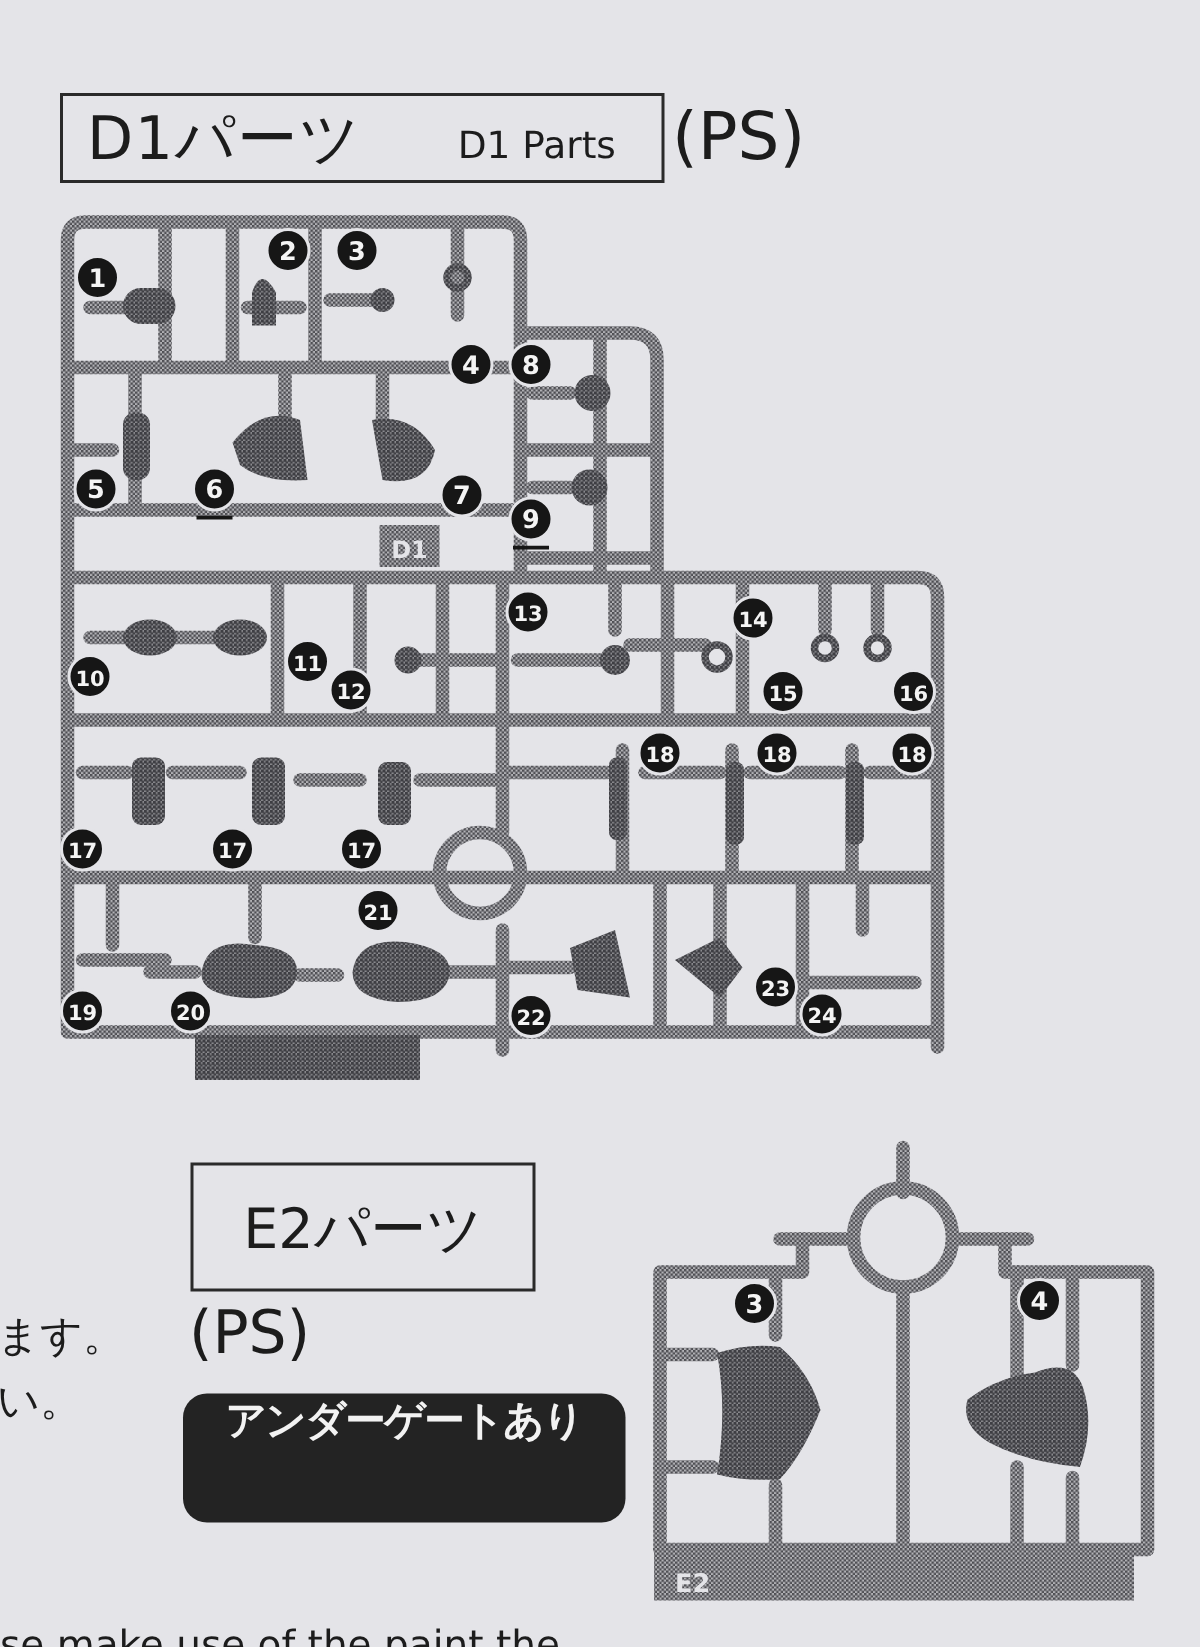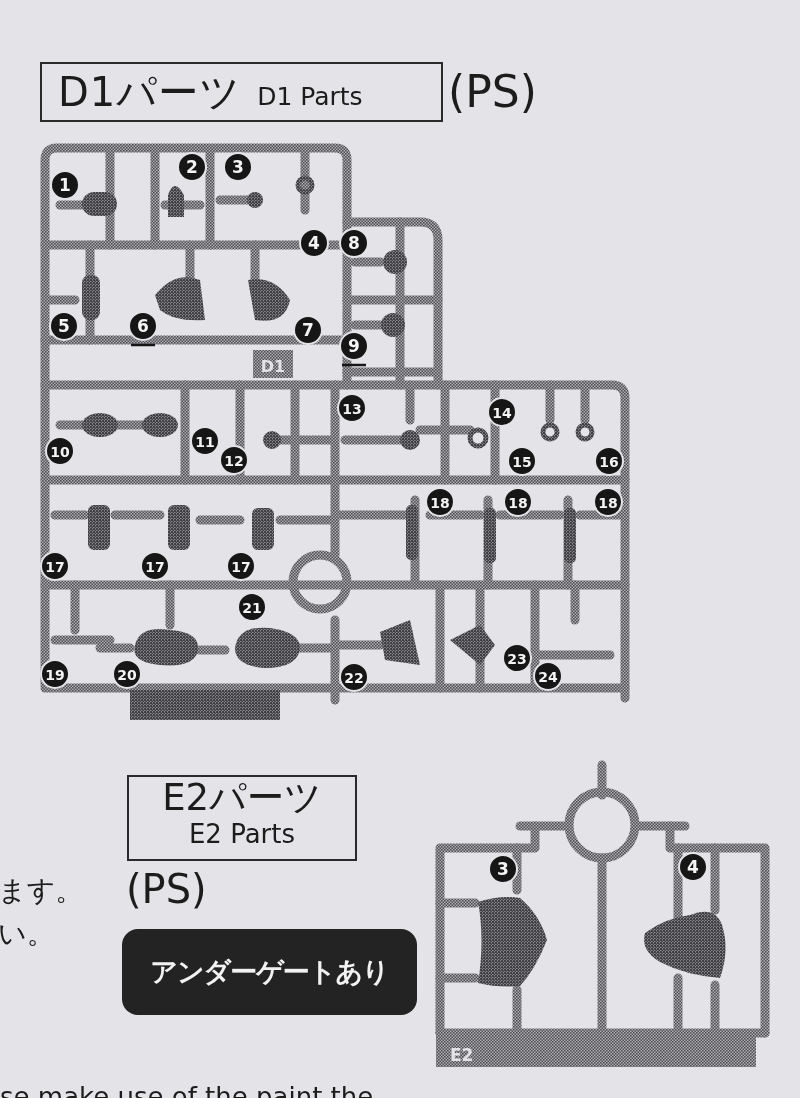--- a/index.html
+++ b/index.html
@@ -1,28 +1,28 @@
 <!DOCTYPE html>
 <html><head>
 <meta charset="utf-8">
 <style>
   html,body{margin:0;padding:0;}
   body{width:800px;height:1098px;background:#e4e4e8;position:relative;overflow:hidden;font-family:"DejaVu Sans","Liberation Sans",sans-serif;color:#1c1c1c;}
   .abs{position:absolute;}
   .title-box{border:2px solid #2a2a2a;box-sizing:border-box;}
-  #d1-title{left:40px;top:62px;width:403px;height:60px;display:flex;align-items:center;padding-left:16px;}
+  #d1-title{left:40px;top:62px;width:403px;height:60px;display:flex;align-items:center;padding-left:16px;gap:48px;}
   #d1-title .jp{font-size:40px;letter-spacing:1px;}
   #d1-title .en{font-size:25px;margin-left:16px;margin-top:8px;}
   #d1-mat{left:448px;top:66px;font-size:44px;}
   #e2-title{left:127px;top:775px;width:230px;height:86px;text-align:center;}
-  #e2-title .jp{font-size:37px;line-height:42px;margin-top:0;}
+  #e2-title .jp{font-size:37px;line-height:42px;margin-top:22px;}
   #e2-title .en{font-size:26px;line-height:30px;}
   #e2-mat{left:126px;top:866px;font-size:40px;}
   #gate-badge{left:122px;top:929px;width:295px;height:86px;background:#232323;border-radius:16px;color:#f2f2f2;text-align:center;font-weight:bold;}
-  #gate-badge .jp{font-size:27px;line-height:34px;margin-top:26px;letter-spacing:-1px;}
+  #gate-badge .jp{font-size:27px;line-height:34px;margin-top:2px;letter-spacing:-1px;}
   #gate-badge .en{font-size:25px;line-height:30px;letter-spacing:-1px;font-family:"Liberation Sans",sans-serif;}
   .sidetext{left:0;font-size:28px;}
   #side1{top:872px;left:-2px;}
   #side2{top:915px;left:-2px;}
   #bottomtext{left:0;top:1082px;font-size:26px;}
   svg text{font-family:"DejaVu Sans","Liberation Sans",sans-serif;font-weight:bold;}
 </style>
 </head>
 <body>
 
@@ -213,21 +213,20 @@
         <text x="517" y="664" font-size="14">23</text>
         <text x="548" y="682" font-size="14">24</text>
     </g>
     <line x1="131" y1="345" x2="155" y2="345" stroke="#161616" stroke-width="2.5"></line>
     <line x1="342" y1="365" x2="366" y2="365" stroke="#161616" stroke-width="2.5"></line>
   </g>
 </svg>
 
 <div class="abs title-box" id="e2-title">
   <div class="jp">E2パーツ</div>
-  <div class="en">E2 Parts</div>
 </div>
 <div class="abs" id="e2-mat">(PS)</div>
 
 <div class="abs" id="gate-badge">
   <div class="jp">アンダーゲートあり</div>
 </div>
 
 <div class="abs sidetext" id="side1">ます。</div>
 <div class="abs sidetext" id="side2">い。</div>
 <div class="abs" id="bottomtext">se make use of the paint the</div>

